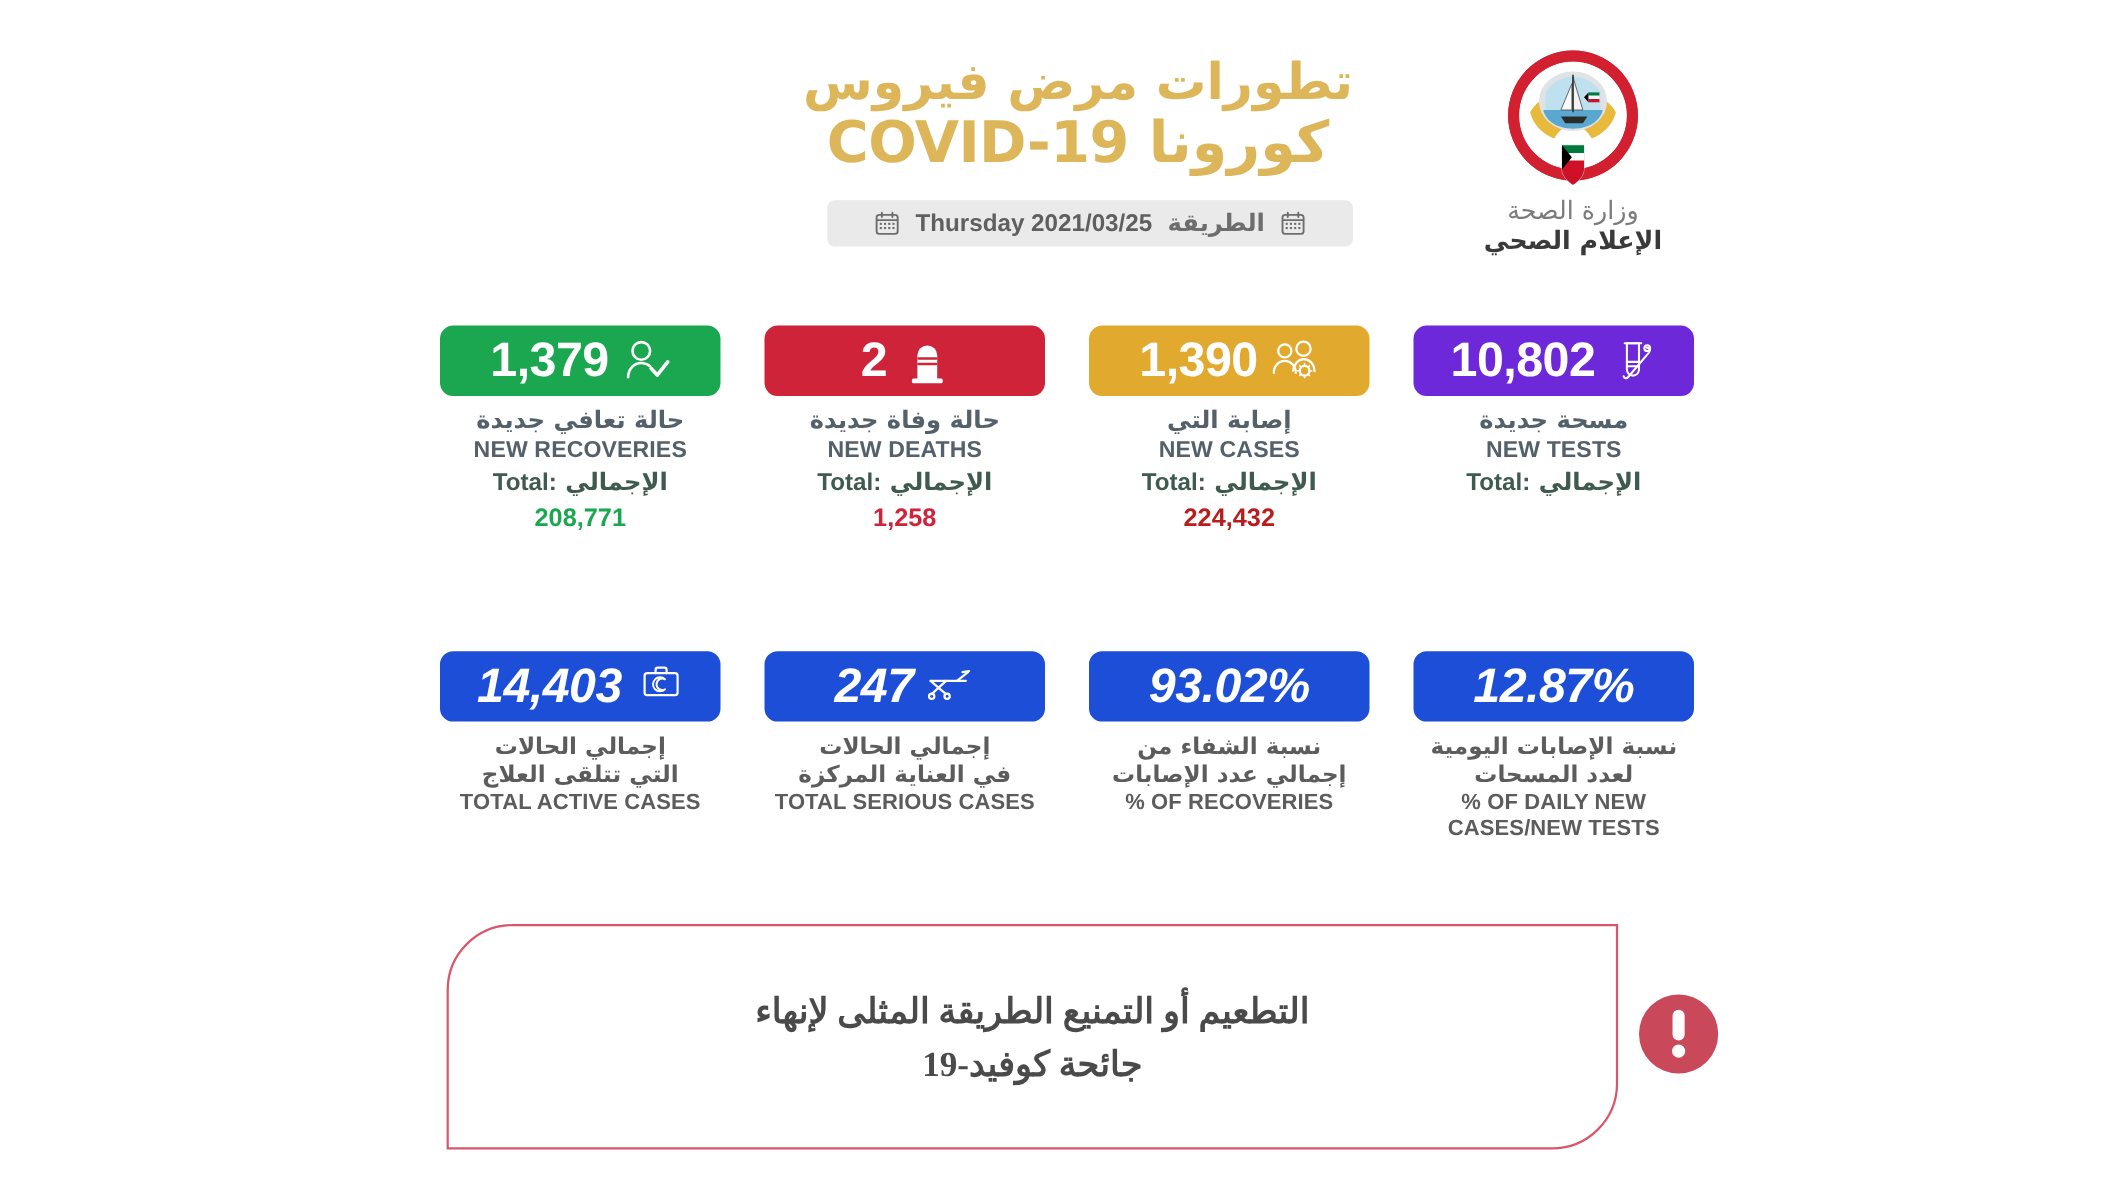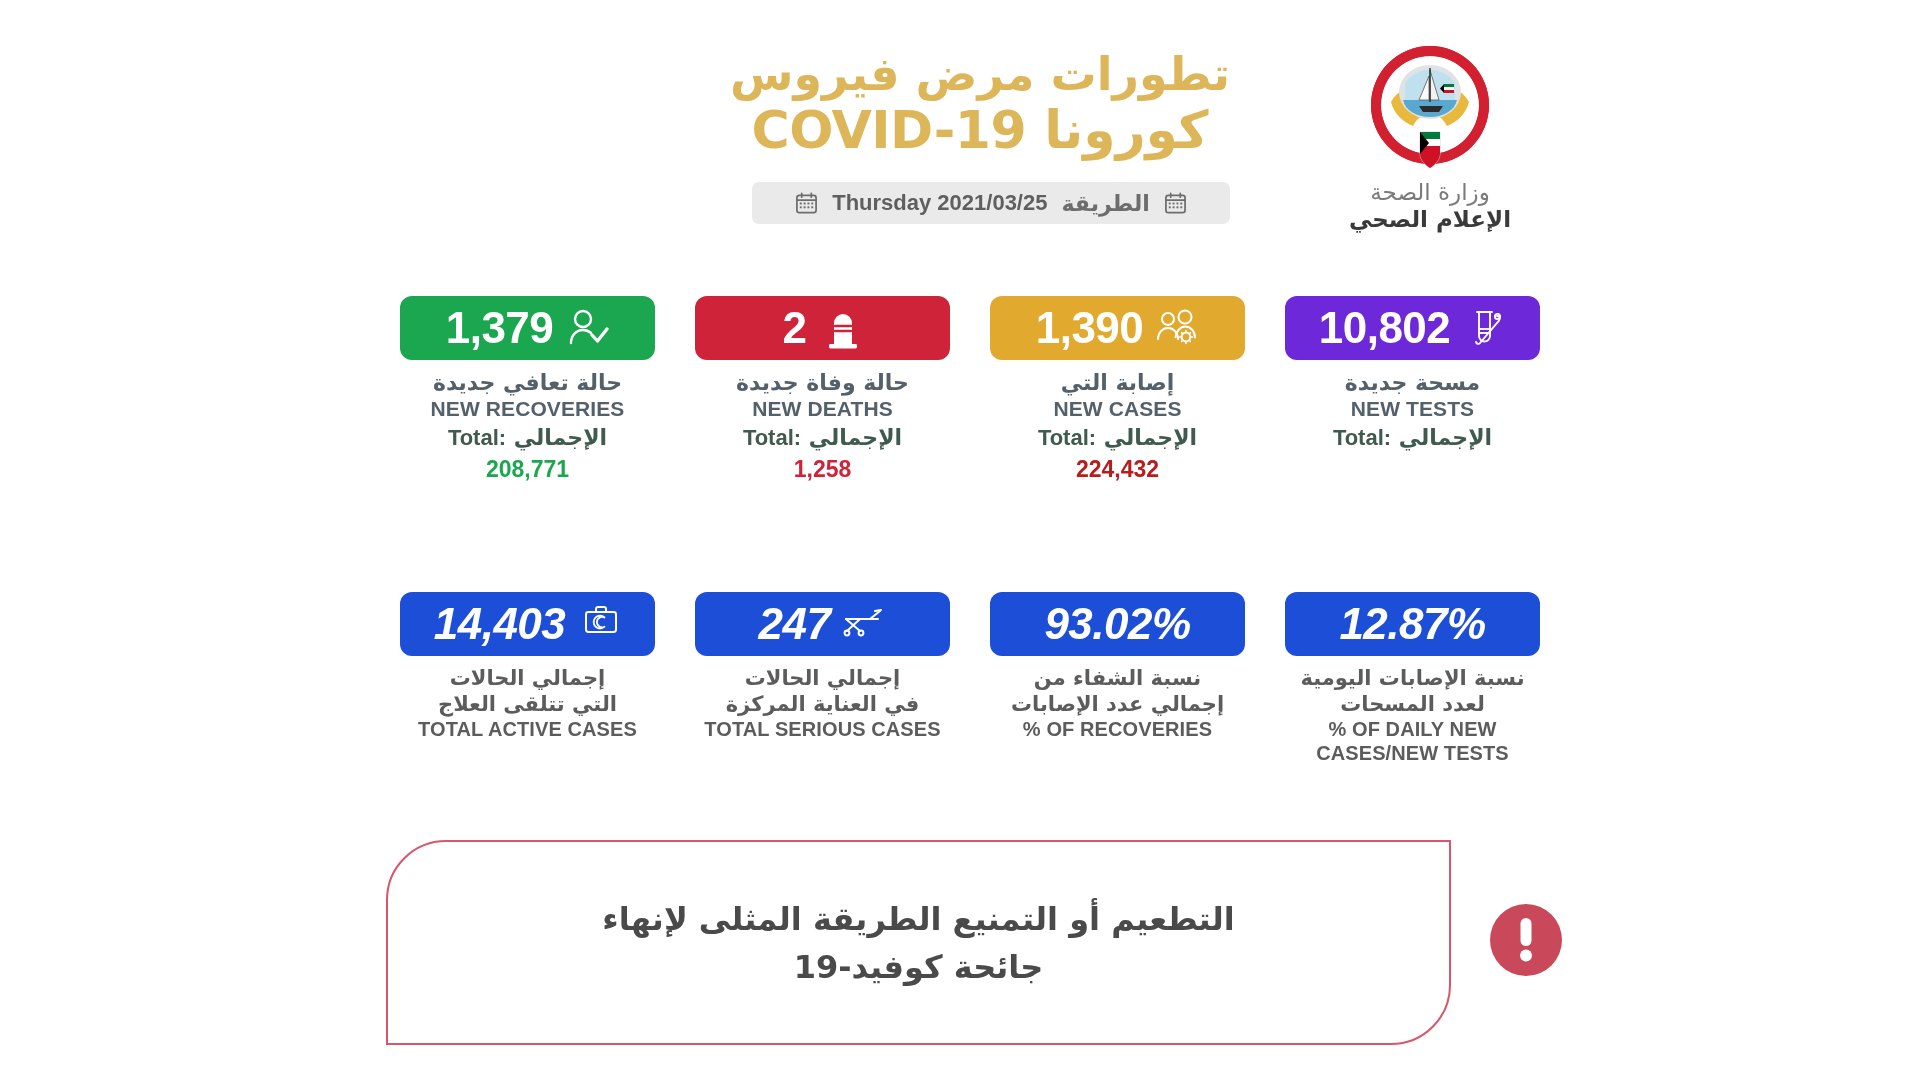--- a/index.html
+++ b/index.html
@@ -221,31 +221,32 @@
   
   #banner-wrap {
     position: absolute;
     left: 380px;
     top: 840px;
     width: 1180px;
     height: 220px;
   }
   #banner {
     position: absolute;
-    left: 6px;
+    left: 26px;
     top: 0;
     width: 1065px;
     height: 205px;
     border: 2px solid #d9566a;
     border-radius: 60px 0 60px 0;
     box-sizing: border-box;
     display: flex;
     align-items: center;
     justify-content: center;
     background: #ffffff;
+    font-family: Liberation Serif, serif;
   }
   #banner-text {
     font-size: 32px;
     font-weight: 600;
     color: #4a4a4a;
     line-height: 1.5;
     text-align: center;
     max-width: 900px;
     padding: 0 40px;
   }

